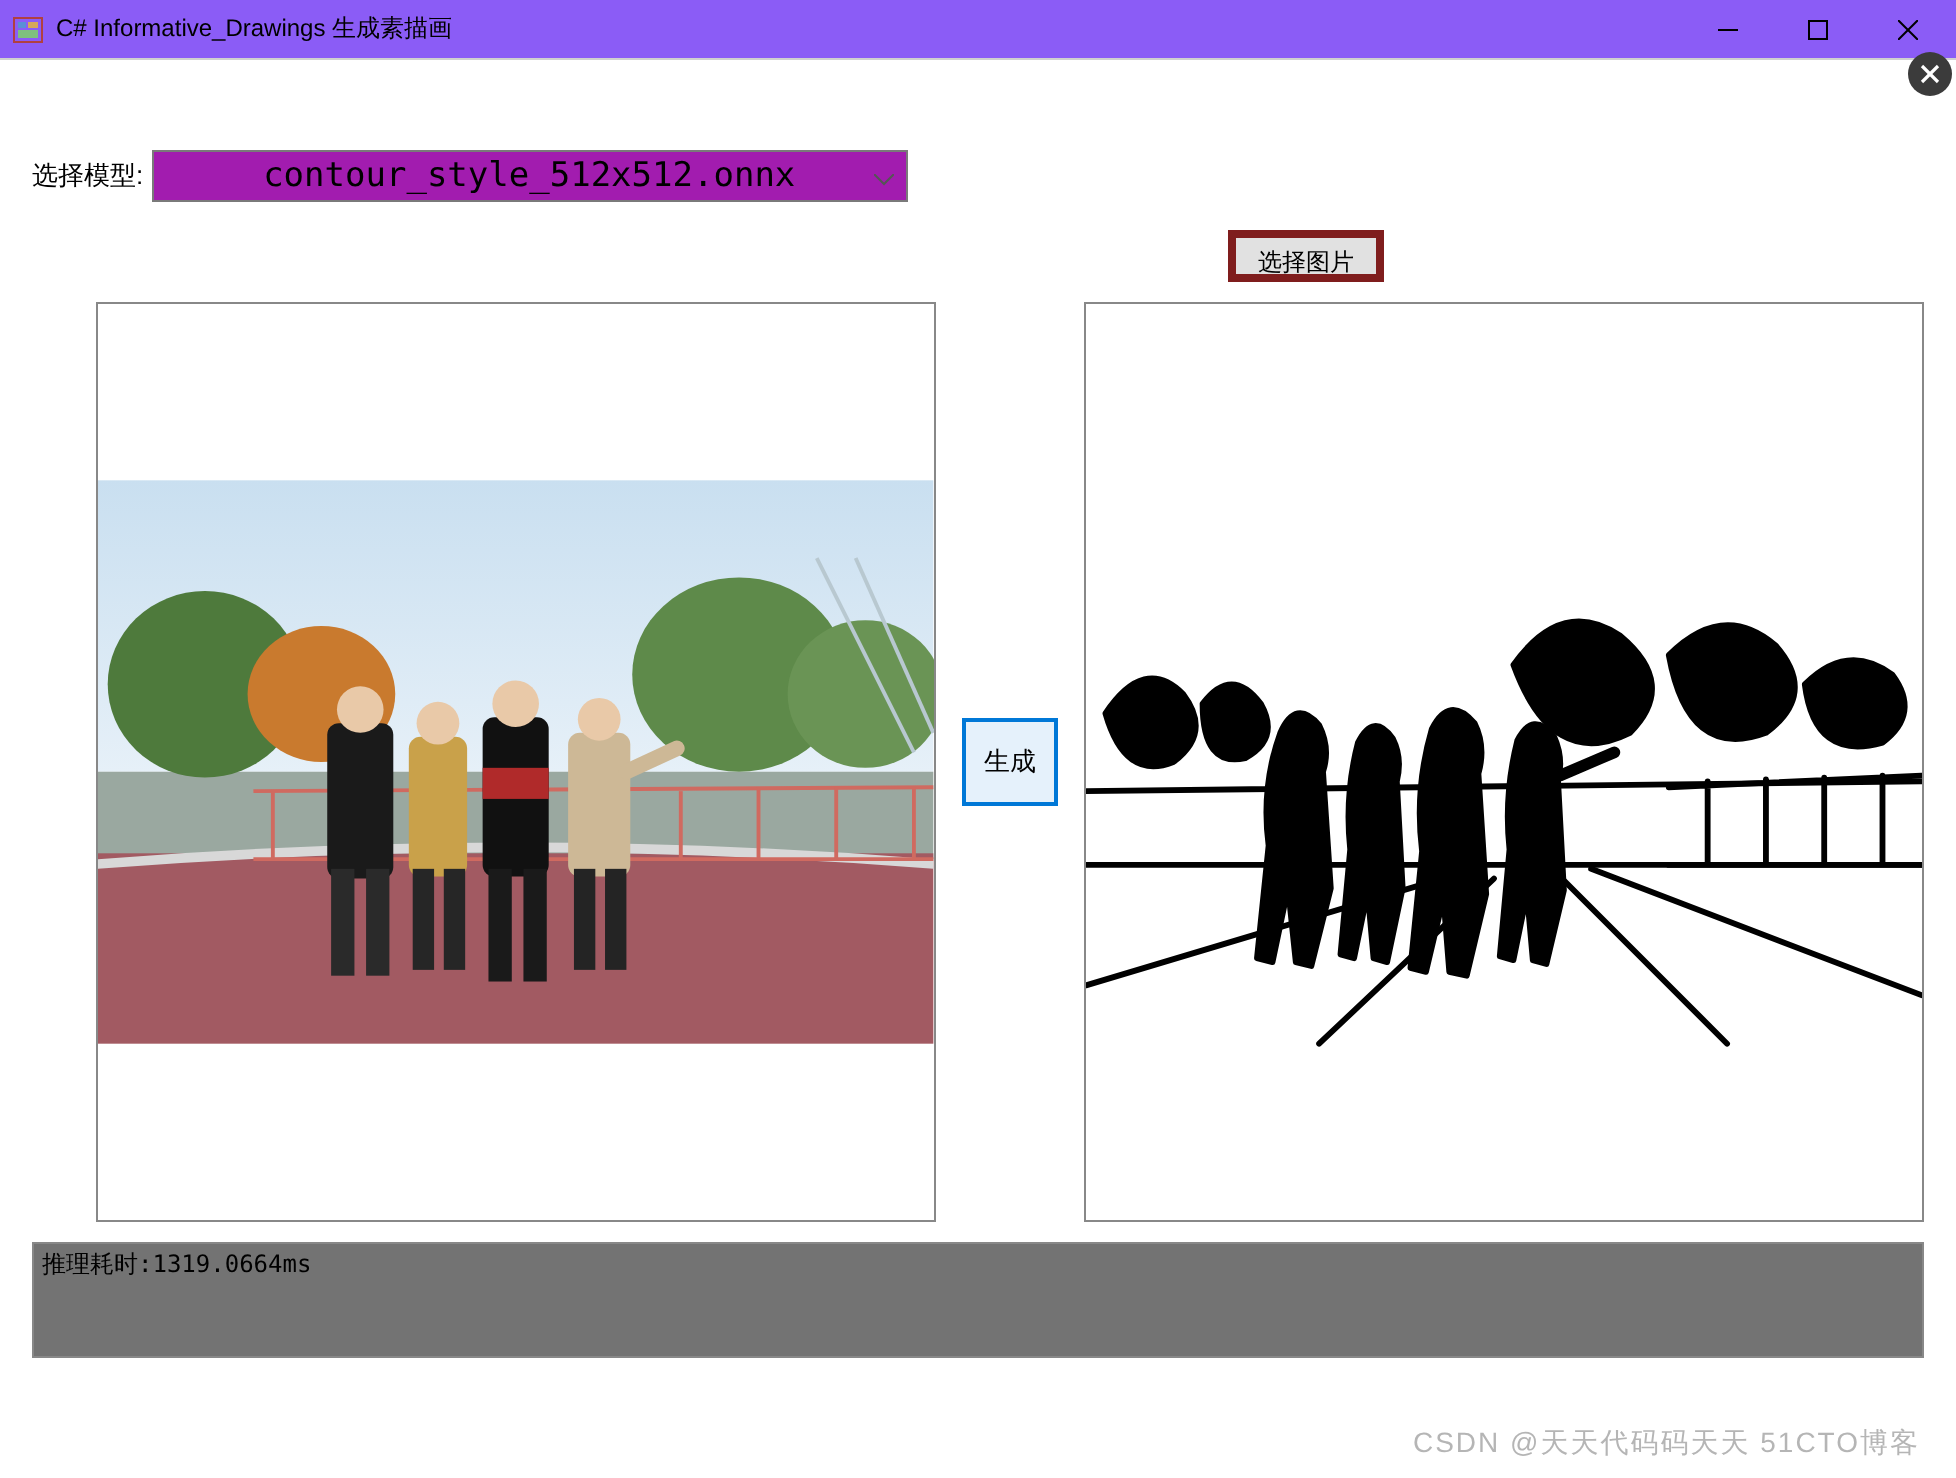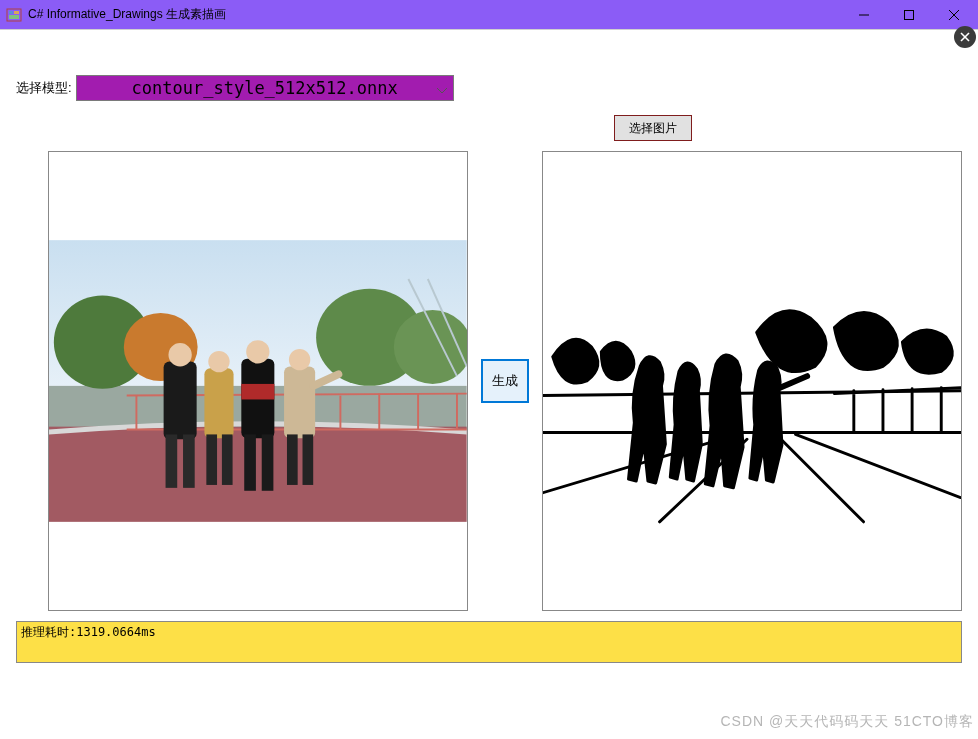--- a/index.html
+++ b/index.html
@@ -83,21 +83,21 @@
       transform: translateY(-50%);
     }
     .select-img-row {
       text-align: center;
       margin-bottom: 10px;
     }
     .wf-button {
       display: inline-block;
       min-width: 78px;
       height: 26px;
-      border: 1px solid #7f1d1d;
+      border: 4px solid #7f1d1d;
       background: #e1e1e1;
       font-size: 12px;
       line-height: 24px;
       text-align: center;
       cursor: default;
       padding: 0 10px;
     }
     .select-img-btn {
       margin-left: 328px;
     }
@@ -138,30 +138,30 @@
       cursor: default;
     }
     .save-row {
       text-align: right;
       margin-top: 10px;
       padding-right: 2px;
     }
     .log-box {
       margin-top: 10px;
       border: 1px solid #888;
-      height: 42px;
+      height: 58px;
       padding: 2px 4px;
       font-size: 12px;
       font-family: "SimSun", monospace;
-      background: #fde047;
+      background: #737373;
       overflow: auto;
     }
     .watermark {
       position: absolute;
-      right: 4px;
+      right: 18px;
       bottom: 8px;
       font-size: 14px;
       color: rgba(120,120,120,0.55);
       letter-spacing: 1px;
       pointer-events: none;
       text-align: right;
     }
     .close-watermark {
       position: absolute;
       top: 26px;

